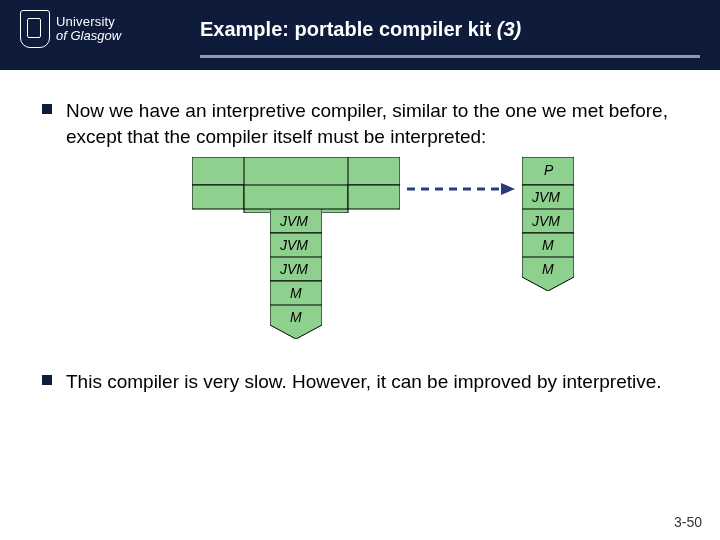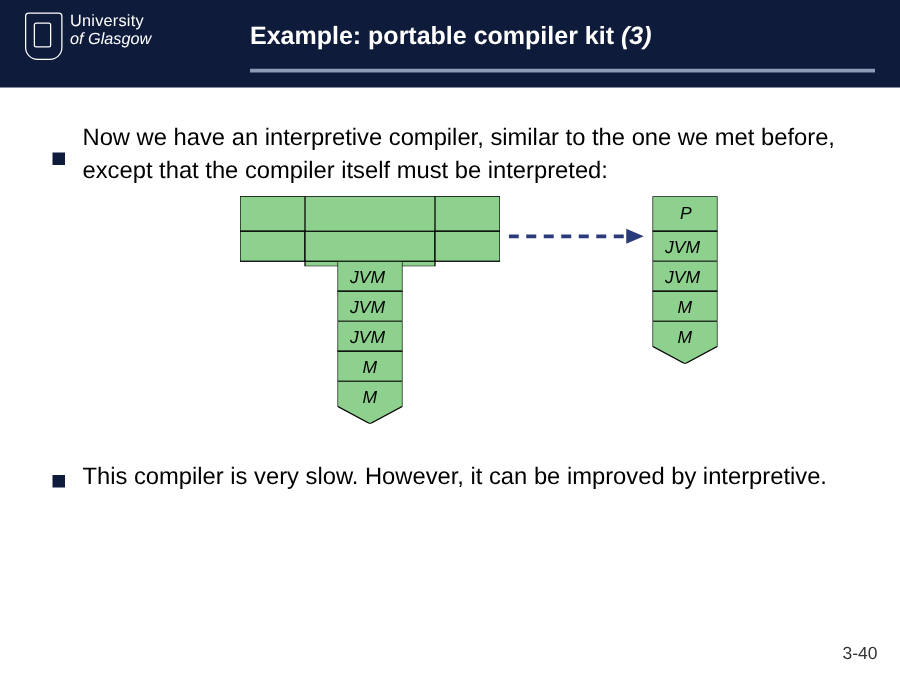--- a/index.html
+++ b/index.html
@@ -1,29 +1,29 @@
 <!DOCTYPE html>
 <html><head>
 <meta charset="utf-8">
 <style>
 html,body{margin:0;padding:0}
 body{width:720px;height:540px;background:#fff;font-family:Arial,Helvetica,sans-serif;position:relative;overflow:hidden}
 .header{background:#0e1b3a;height:70px;width:100%;position:relative}
-.logo{position:absolute;left:20px;top:10px;display:flex;align-items:flex-start;color:#fff}
+.logo{position:absolute;left:20px;top:10px;display:flex;align-items:center;color:#fff}
 .shield{width:28px;height:36px;border:1.5px solid #fff;border-radius:3px 3px 10px 10px;margin-right:6px;position:relative}
 .shield::after{content:"";position:absolute;left:6px;top:7px;width:12px;height:18px;border:1px solid #fff;border-radius:2px}
 .logo-text{display:flex;flex-direction:column;line-height:1.05}
 .logo-text .l1{font-size:13px;letter-spacing:.2px}
 .logo-text .l2{font-style:italic;font-size:13px}
 .title-wrap{position:absolute;left:200px;top:18px}
 .title{color:#fff;font-size:20px;font-weight:bold}
 .title .ital{font-style:italic}
 .rule{position:absolute;left:200px;top:55px;height:0;width:500px;border-top:3px solid #8e99b5}
 .content{padding:28px 42px 0 42px}
-.bullet{display:flex;align-items:center;margin-bottom:8px}
+.bullet{display:flex;align-items:flex-start;margin-bottom:8px}
 .sq{width:10px;height:10px;background:#0e1b3a;margin-top:6px;margin-right:14px;flex:0 0 10px}
 .bt{font-size:19px;line-height:1.35;color:#000}
 .diagram{position:relative;height:200px;margin:6px 0 12px 150px}
 .tpiece{position:absolute}
 .tpiece svg{display:block}
 .tlabel{position:absolute;font-size:14px;font-style:italic;color:#000;text-align:center;white-space:nowrap}
 .arrow{position:absolute}
 .arrow svg{display:block}
 .footer{position:absolute;right:18px;bottom:10px;font-size:14px;color:#333}
 </style>
@@ -141,13 +141,13 @@
 
   </div>
 
   <div class="bullet">
     <div class="sq"></div>
     <div class="bt">This compiler is very slow. However, it can be improved by interpretive.</div>
   </div>
 
 </div>
 
-<div class="footer">3-40</div>
+<div class="footer">3-50</div>
 
 </body></html>

